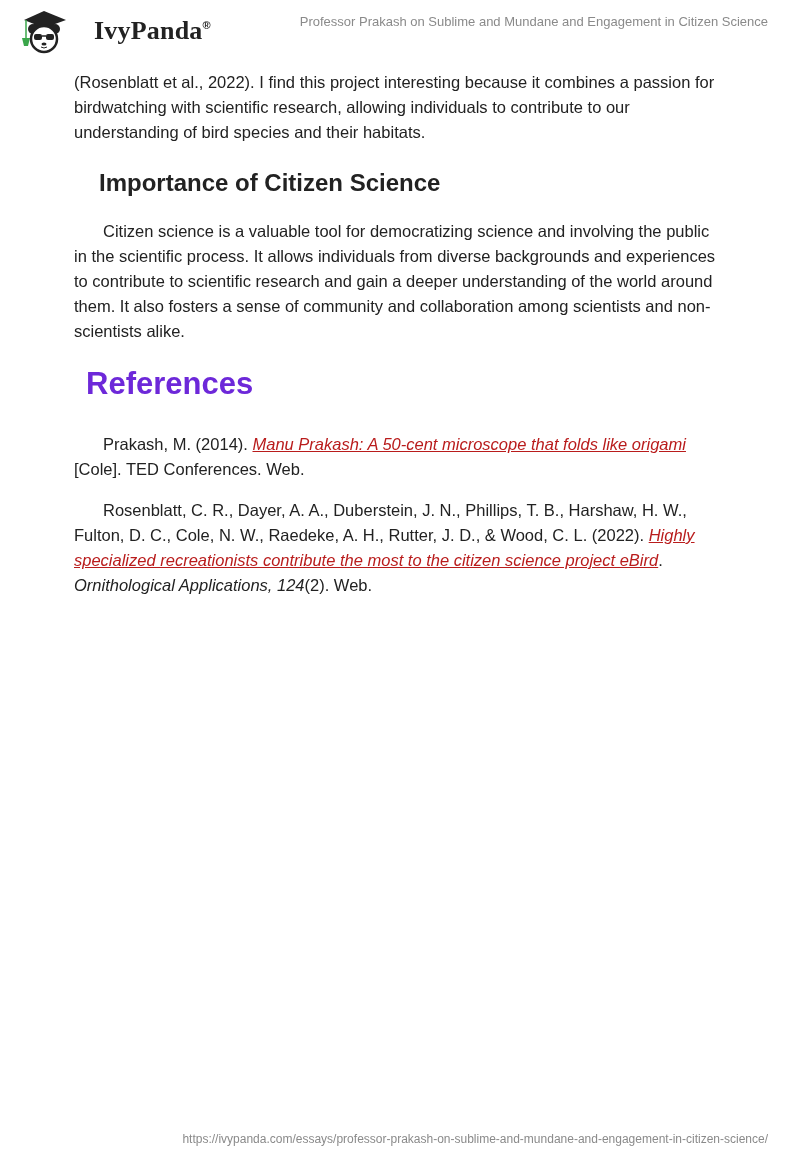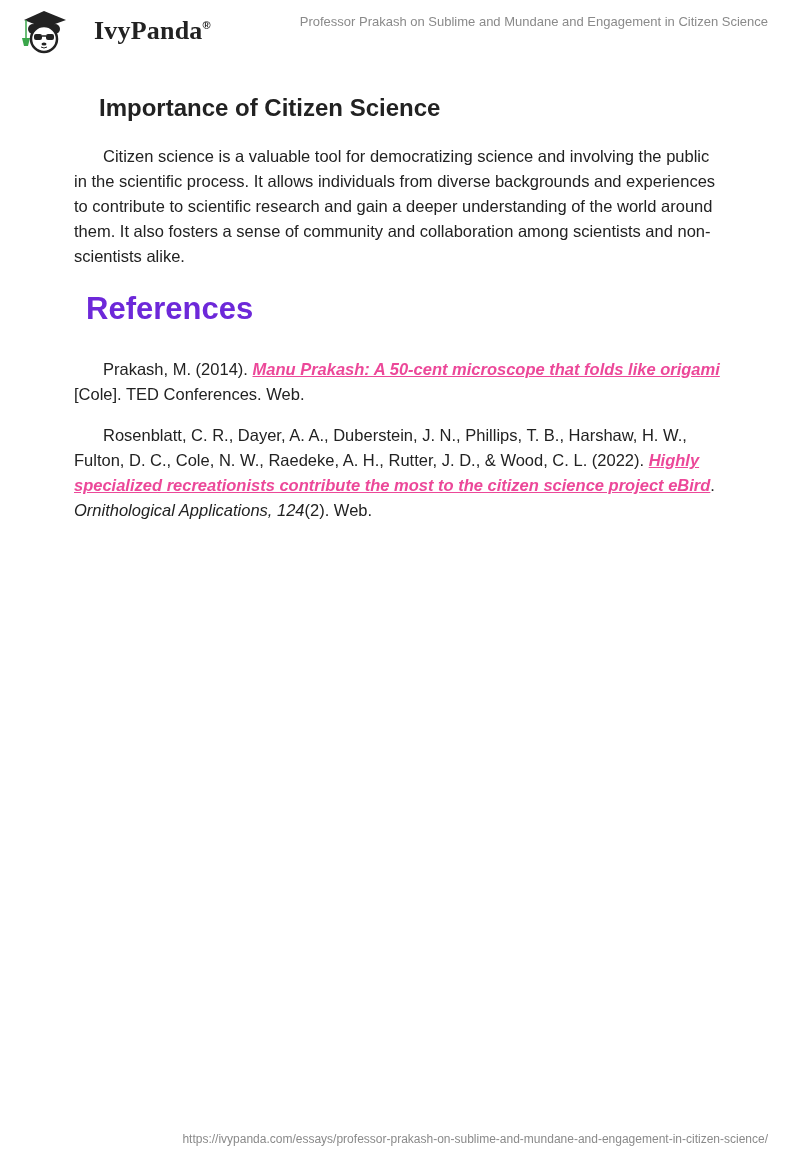--- a/index.html
+++ b/index.html
@@ -8,21 +8,21 @@
   .logo { position: absolute; left: 16px; top: 8px; display: flex; align-items: center; }
   .logo-icon { width: 58px; height: 46px; position: relative; }
   .logo-text { font-family: "Liberation Serif", serif; font-weight: bold; font-size: 26px; color: #222; margin-left: 20px; letter-spacing: 0.2px; }
   .logo-reg { font-size: 11px; vertical-align: super; font-family: "Liberation Sans", sans-serif; font-weight: bold; }
   .doc-title { position: absolute; right: 32px; top: 14px; font-size: 13px; color: #8a8a8a; }
   .content { position: absolute; left: 74px; top: 70px; width: 652px; }
   p { margin: 0; font-size: 16.5px; line-height: 25px; color: #222; }
   p.indent { text-indent: 29px; }
   h2 { font-size: 24px; font-weight: bold; margin: 0; color: #222; }
   h1 { font-size: 31px; font-weight: bold; margin: 12px; color: #6d28d9; }
-  a.ref-link { color: #ec4899; font-style: italic; text-decoration: underline; font-weight: bold; }
+  a.ref-link { color: #b91c1c; font-style: italic; text-decoration: underline; }
   .it { font-style: italic; }
   .footer-url { position: absolute; right: 32px; top: 1132px; font-size: 12px; color: #8a8a8a; text-align: center; }
 </style>
 </head>
 <body>
 
 <div class="header">
   <div class="logo">
     <div class="logo-icon">
       <svg width="58" height="46" viewBox="0 0 58 46">
@@ -45,20 +45,21 @@
         <ellipse cx="28" cy="36" rx="2.5" ry="1.5" fill="#222"></ellipse>
         <path d="M25 39 Q28 41 31 39" stroke="#222" stroke-width="1" fill="none"></path>
       </svg>
     </div>
     <span class="logo-text"><span>IvyPanda</span><span class="logo-reg">®</span></span>
   </div>
   <div class="doc-title">Professor Prakash on Sublime and Mundane and Engagement in Citizen Science</div>
 </div>
 
 <div class="content">
+  <p>(Rosenblatt et al., 2022). I find this project interesting because it combines a passion for birdwatching with scientific research, allowing individuals to contribute to our understanding of bird species and their habitats.</p>
 
   <h2 style="margin-top:24px;margin-left:25px;">Importance of Citizen Science</h2>
 
   <p class="indent" style="margin-top:22px;">Citizen science is a valuable tool for democratizing science and involving the public in the scientific process. It allows individuals from diverse backgrounds and experiences to contribute to scientific research and gain a deeper understanding of the world around them. It also fosters a sense of community and collaboration among scientists and non-scientists alike.</p>
 
   <h1 style="margin-top:22px;">References</h1>
 
   <p class="indent" style="margin-top:30px;">
     <span>Prakash, M. (2014). </span><a class="ref-link" href="#">Manu Prakash: A 50-cent microscope that folds like origami</a><span> [Cole]. TED Conferences. Web.</span>
   </p>

